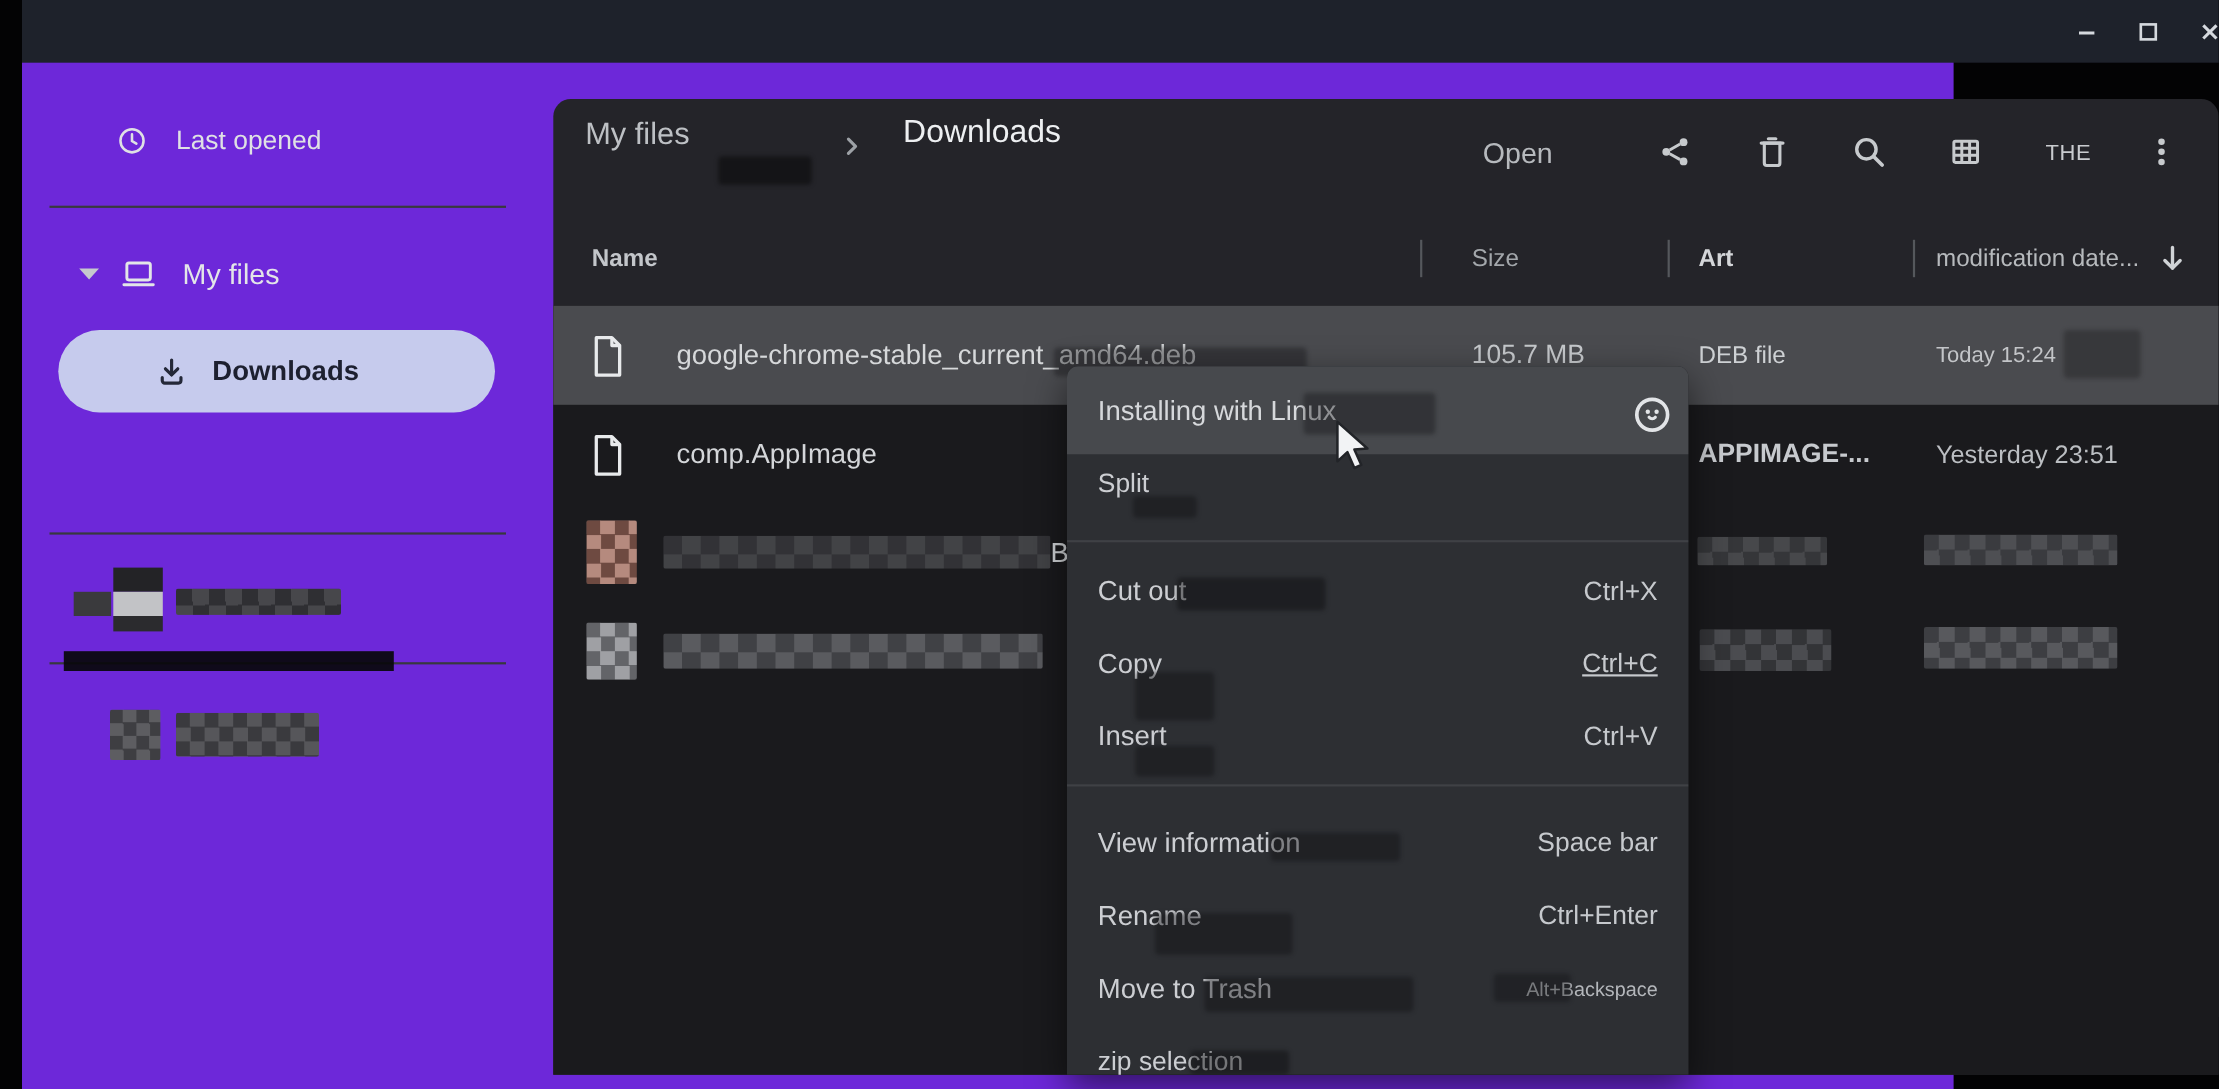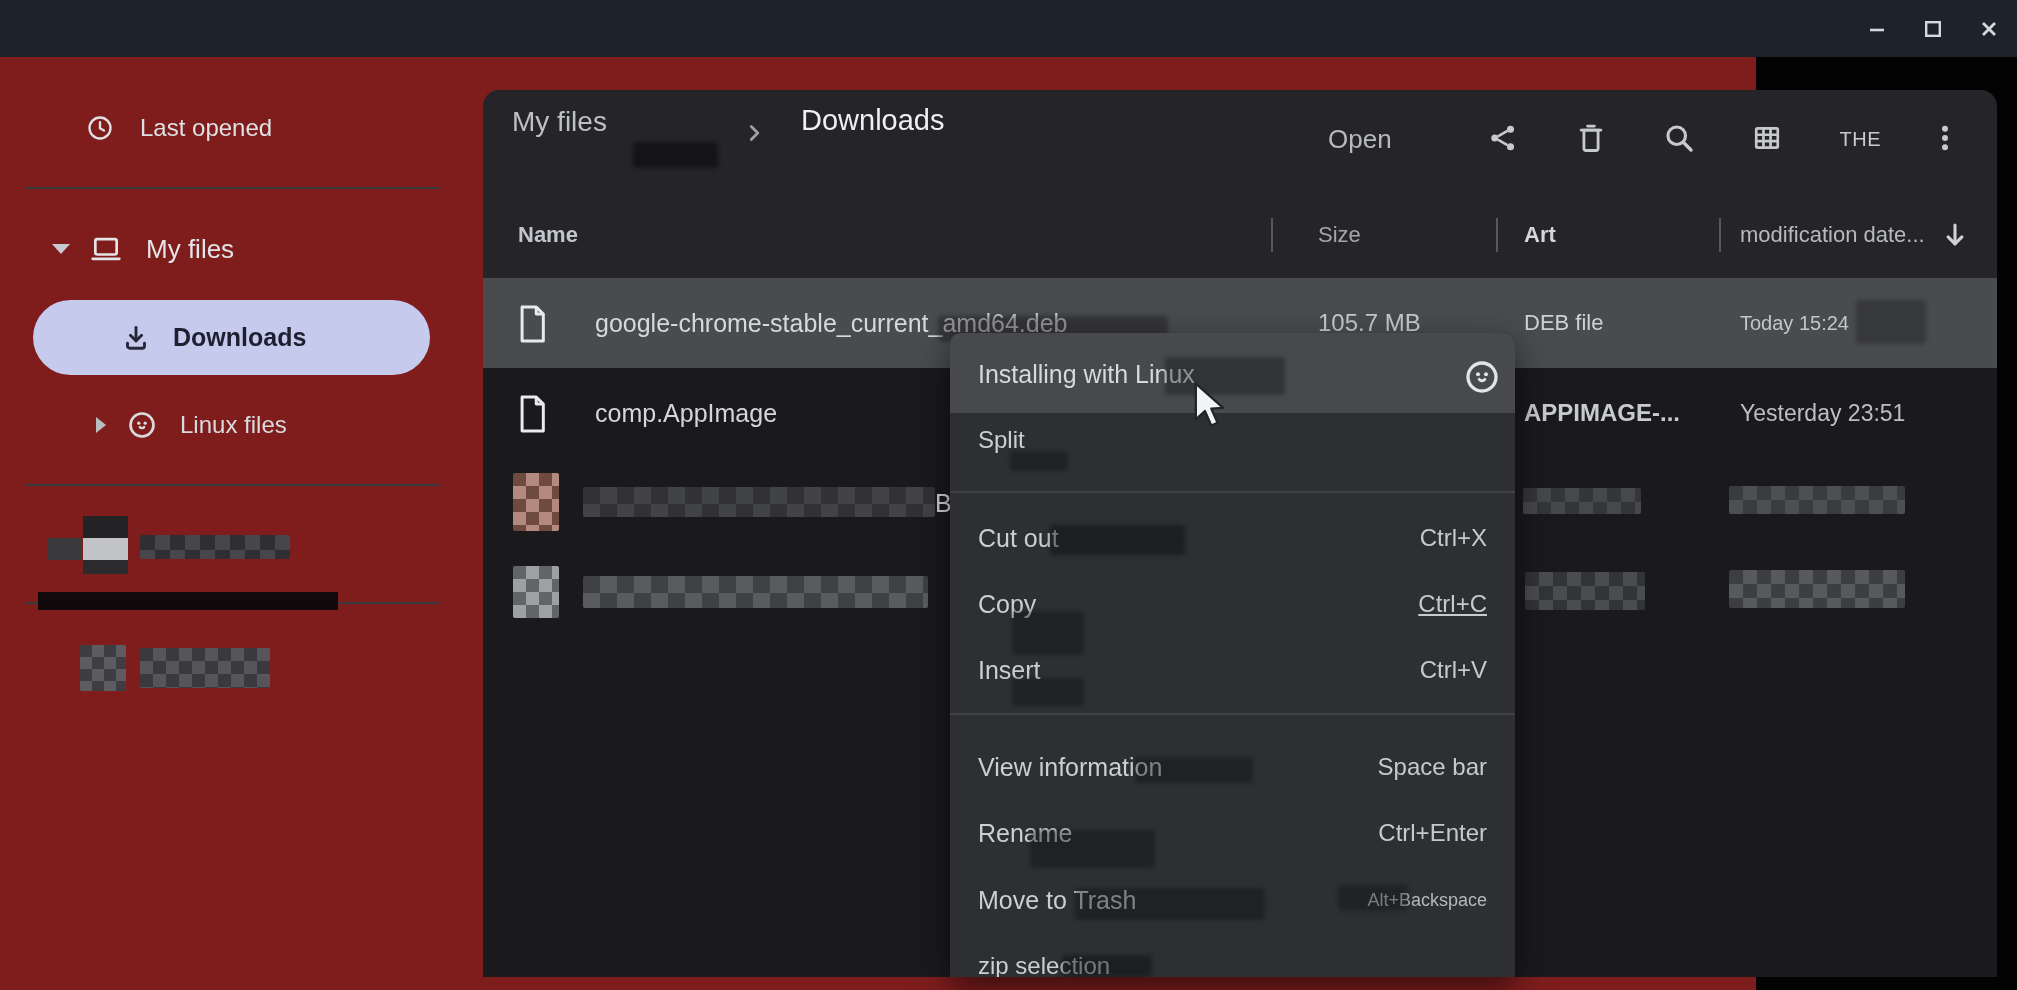--- a/index.html
+++ b/index.html
@@ -1,19 +1,19 @@
 <!DOCTYPE html>
 <html><head>
 <meta charset="utf-8">
 <style>
   * { margin:0; padding:0; box-sizing:border-box; }
   html,body { width:2017px; height:990px; background:#030304; overflow:hidden;
     font-family:"Liberation Sans","DejaVu Sans",sans-serif; }
   .abs { position:absolute; }
-  .screen { position:relative; width:1756px; height:990px; background:#7f1d1d; }
+  .screen { position:relative; width:1756px; height:990px; background:#6d28d9;margin-left:20px; }
 
   
   .titlebar { position:absolute; left:0; top:0; width:2017px; height:57px; background:#1e222b; }
   .winbtns { position:absolute; right:16px; top:0; height:57px; display:flex; align-items:center; gap:32px; }
   .winbtn { width:24px; height:24px; color:#d5d9de; display:flex; align-items:center; justify-content:center; cursor:default; }
   .winbtn svg { display:block; }
 
   
   .sidebar { position:absolute; left:0; top:57px; width:483px; height:933px; }
   .side-row { position:absolute; display:flex; align-items:center; color:#dfe1e4; }
@@ -111,30 +111,20 @@
 
     <div class="pill">
       <svg width="30" height="30" viewBox="0 0 24 24">
           <path d="M12 3.5v10.5" stroke="#242838" stroke-width="2.3" fill="none" stroke-linecap="round"></path>
           <path d="M7.5 9.8L12 14.3l4.5-4.5" stroke="#242838" stroke-width="2.3" fill="none" stroke-linecap="round" stroke-linejoin="round"></path>
           <path d="M5.2 16.2v2.2a1.8 1.8 0 001.8 1.8h10a1.8 1.8 0 001.8-1.8v-2.2" stroke="#242838" stroke-width="2.3" fill="none" stroke-linecap="round"></path>
         </svg>
       <span class="lbl">Downloads</span>
     </div>
 
-    <div class="side-row" style="left:96px; top:343px; height:50px;">
-      <span class="caret-right"></span>
-      <svg width="32" height="32" viewBox="0 0 24 24" style="margin-left:20px;">
-          <circle cx="12" cy="12" r="8.6" stroke="#d8dadd" stroke-width="2" fill="none"></circle>
-          <circle cx="9.6" cy="10.6" r="1.25" fill="#d8dadd"></circle>
-          <circle cx="14.4" cy="10.6" r="1.25" fill="#d8dadd"></circle>
-          <path d="M10.4 13.6c.9 1 2.3 1 3.2 0" stroke="#d8dadd" stroke-width="1.8" fill="none" stroke-linecap="round"></path>
-        </svg>
-      <span style="font-size:24px; color:#d8dadd; margin-left:22px;">Linux files</span>
-    </div>
 
     <div class="divider" style="top:427px;"></div>
 
     <div>
       <div class="block" style="left:47px; top:481px; width:34px; height:22px; background:#3a3a3d;"></div>
       <div class="block" style="left:83px; top:459px; width:45px; height:22px; background:#232326;"></div>
       <div class="block" style="left:83px; top:481px; width:45px; height:22px; background:#c2c3c6;"></div>
       <div class="block" style="left:83px; top:503px; width:45px; height:14px; background:#2b2b2e;"></div>
       <div class="mosaic" style="left:140px; top:478px; width:150px; height:24px; --a:#47474b; --b:#2f2f33;"></div>
     </div>

